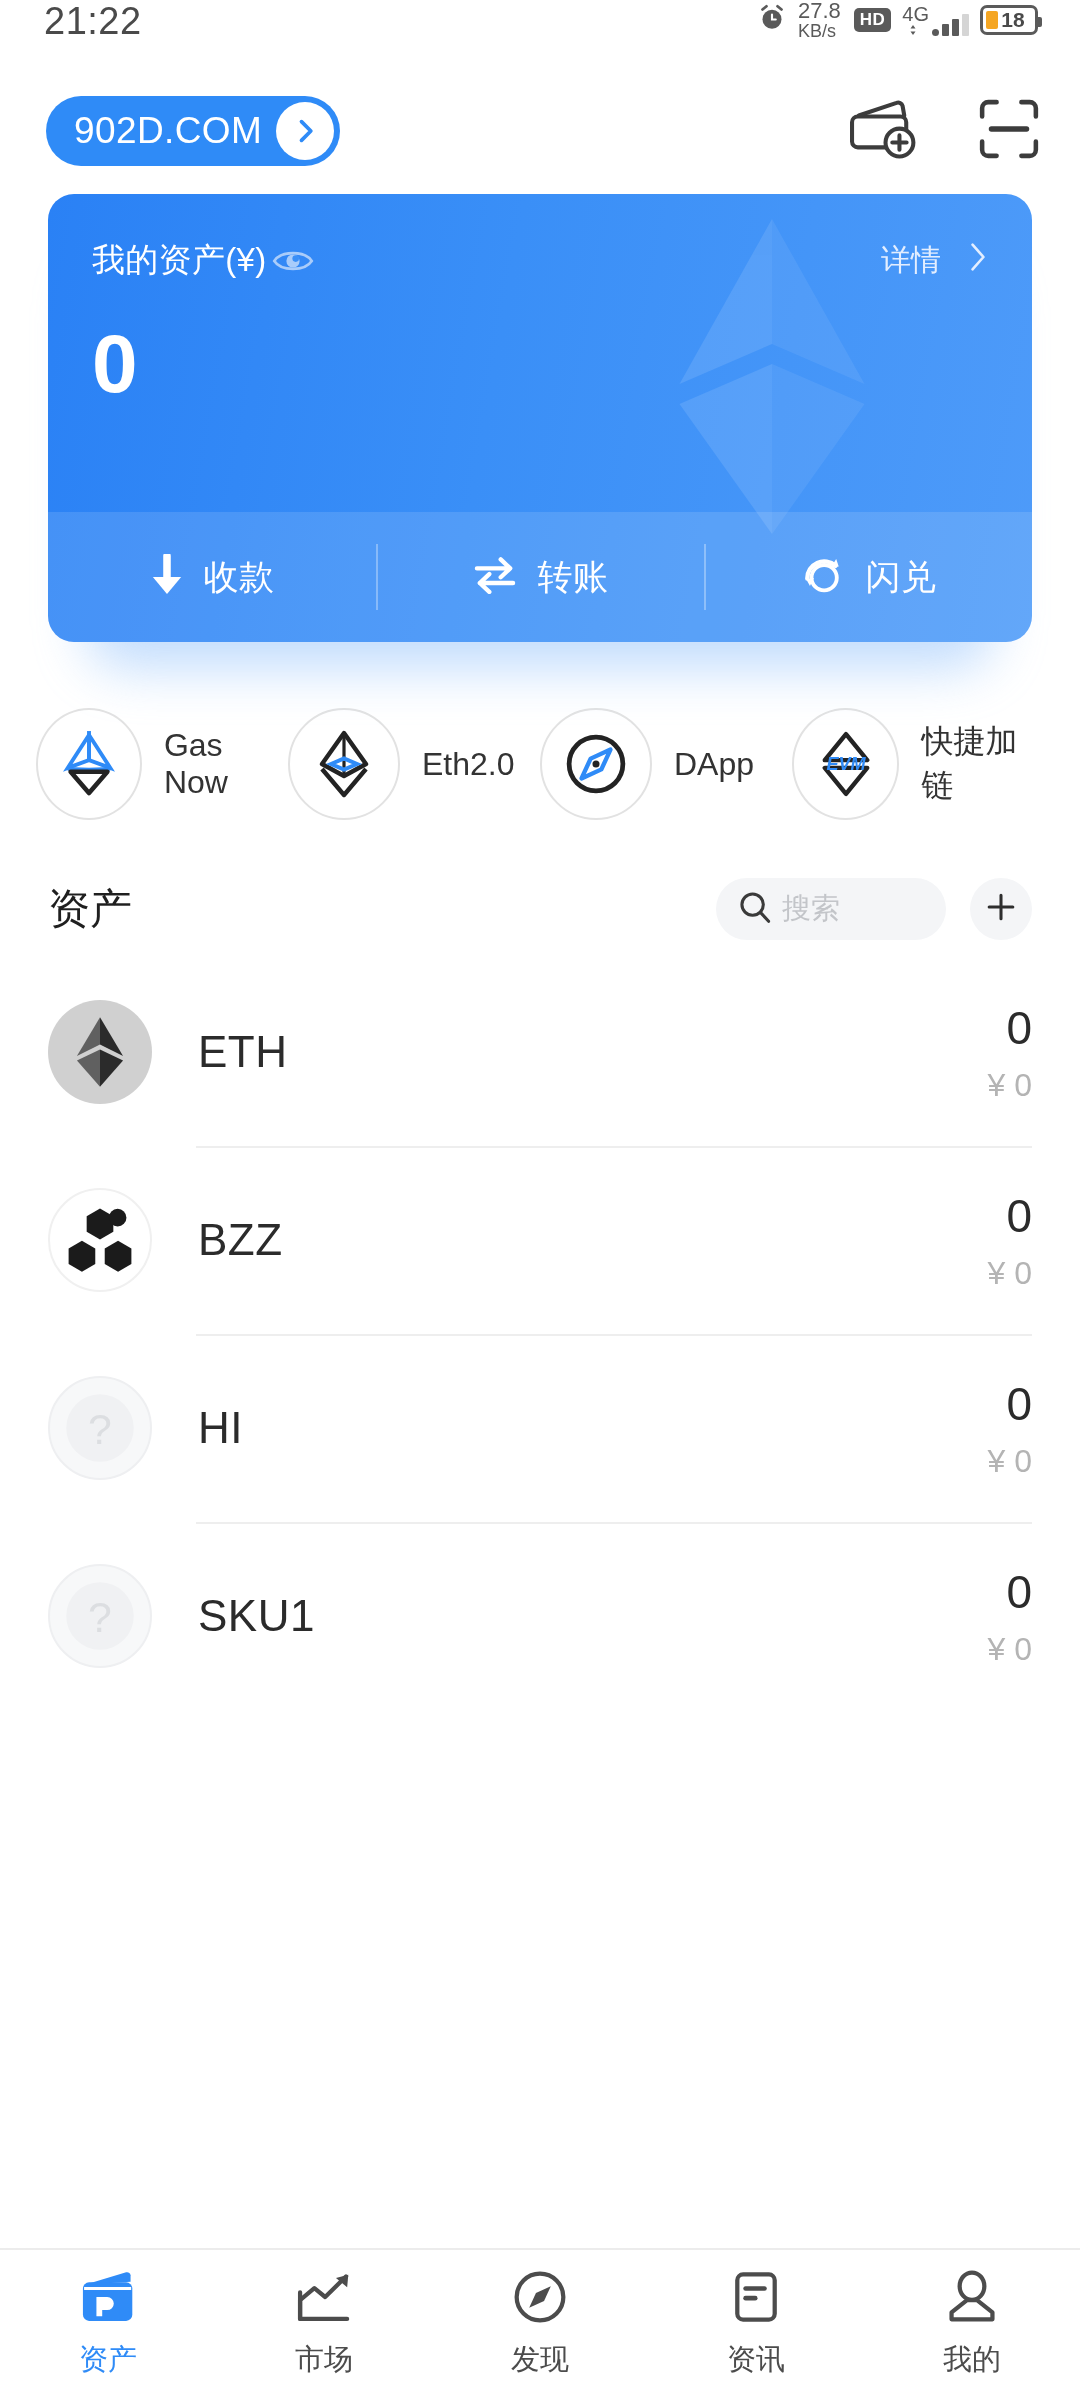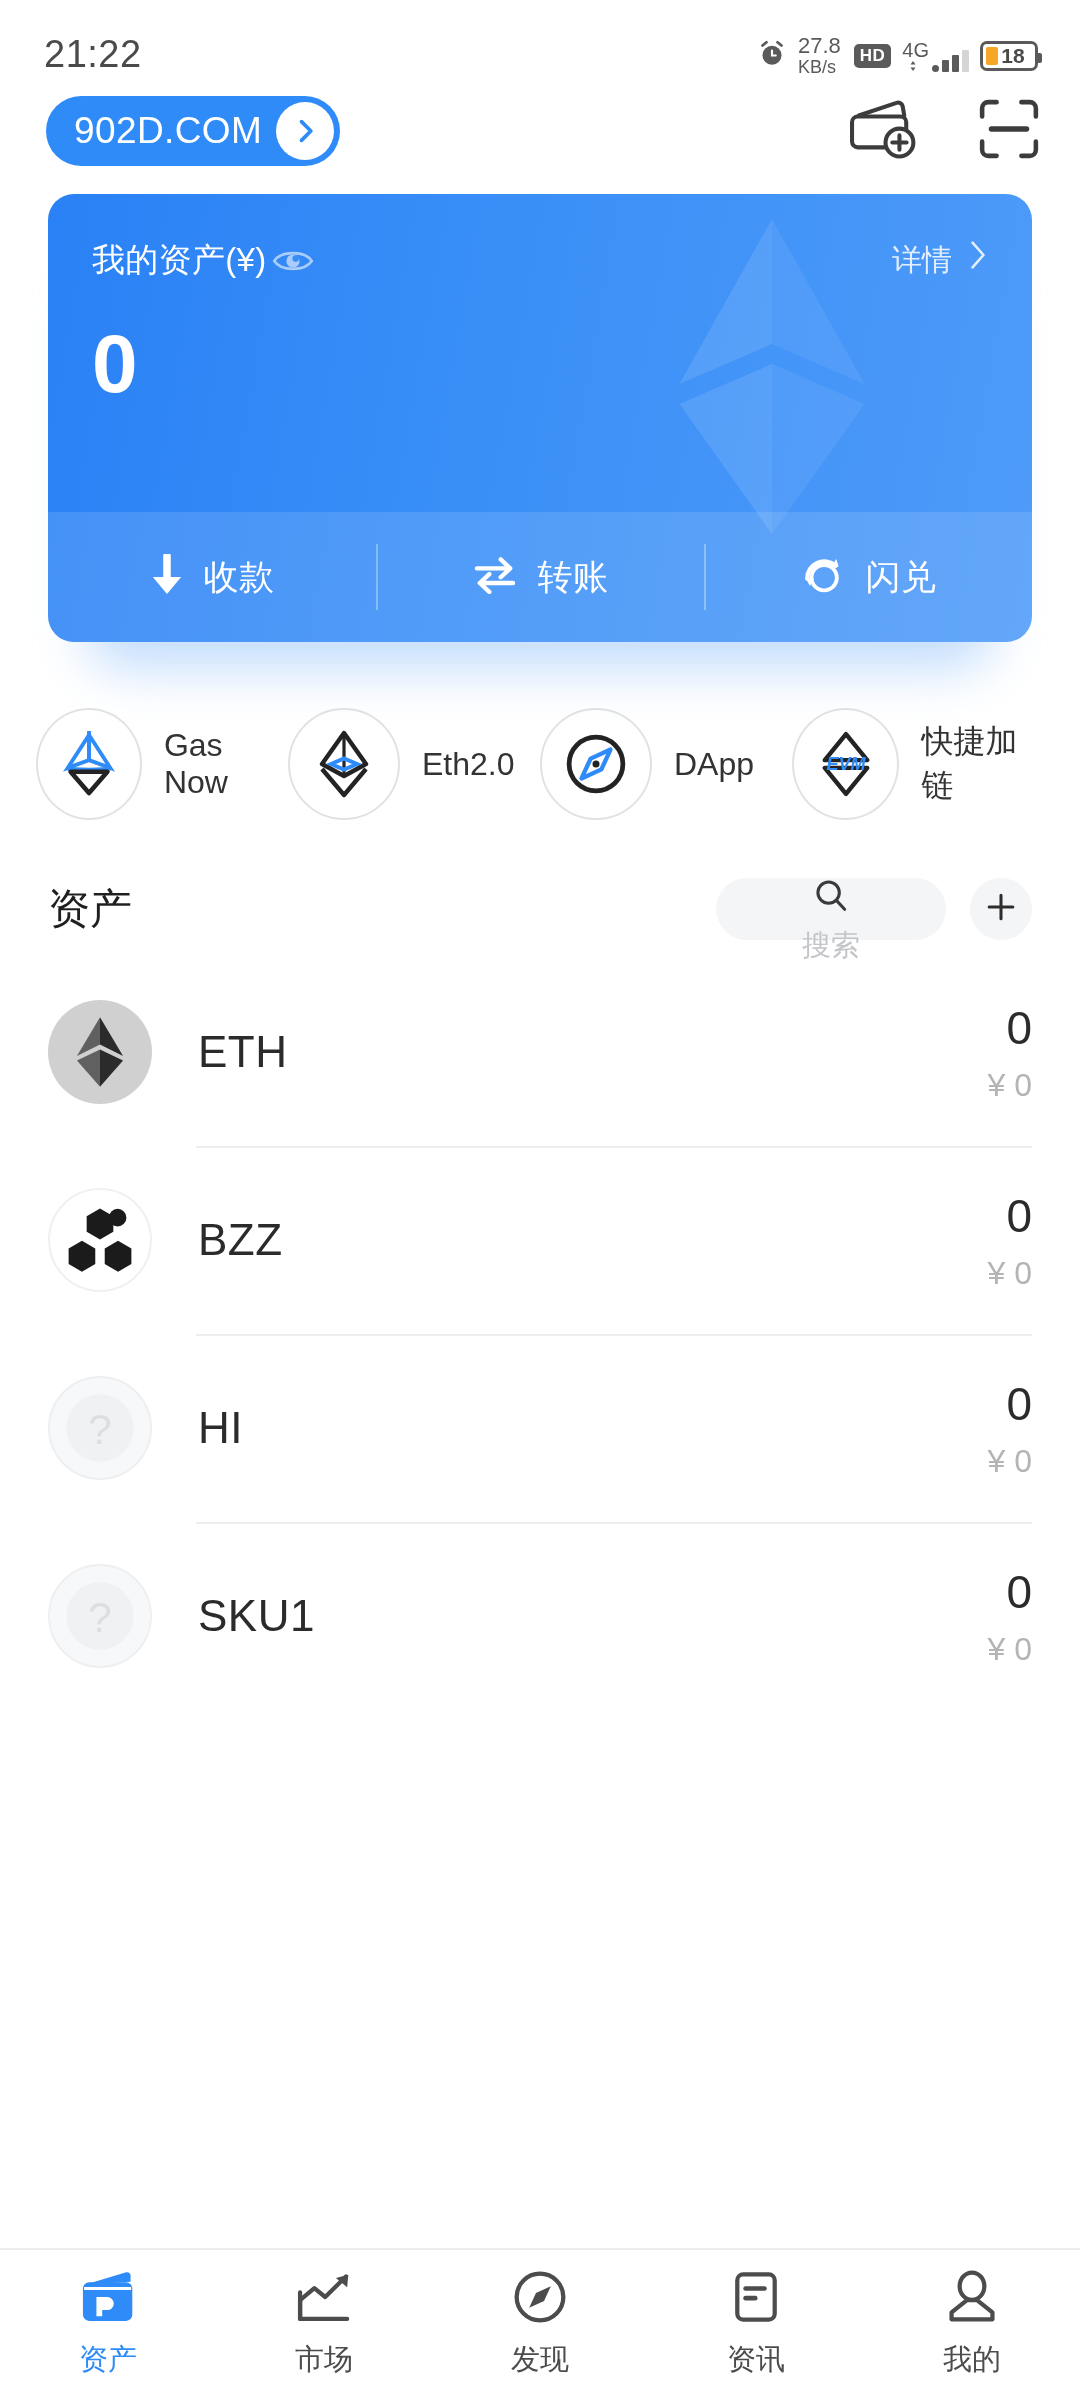--- a/index.html
+++ b/index.html
@@ -16,21 +16,21 @@
     height: 2400px;
     background: #ffffff;
     display: flex;
     flex-direction: column;
   }
 
   
   .statusbar {
     height: 76px;
     display: flex;
-    align-items: flex-end;
+    align-items: flex-start;
     justify-content: space-between;
     padding: 0 42px 0 44px;
     flex: none;
     gap: 47px;
   }
   .status-time {
     font-size: 38px;
     color: #4a4a4a;
     letter-spacing: 0.5px;
   }
@@ -175,21 +175,21 @@
     justify-content: space-between;
   }
   .card-label-grp { display: flex; gap: 6px; }
   .card-label {
     color: #ffffff;
     font-size: 33px;
     letter-spacing: 0.3px;
   }
   .eye-btn { display: flex; align-items: center; }
   .detail-link {
-    display: flex; gap: 16px;
+    display: flex; align-items: center; gap: 27px;
     color: #e3eeff;
     font-size: 30px;
   }
   .balance-amt {
     color: #ffffff;
     font-size: 82px;
     font-weight: bold;
     margin-top: 34px;
     letter-spacing: 1px;
   }
@@ -263,21 +263,20 @@
   }
   .assets-tools { display: flex; align-items: center; gap: 24px; }
   .search-box {
     width: 230px; height: 62px;
     background: #f4f5f7;
     border-radius: 32px;
     display: flex;
     align-items: center;
     gap: 10px;
     padding: 0 22px;
-    flex-direction: column;
   }
   .search-ph {
     color: #c3c5c9;
     font-size: 29px;
   }
   .add-btn {
     width: 62px; height: 62px;
     background: #f4f5f7;
     border-radius: 50%;
     display: flex; align-items: center; justify-content: center;

